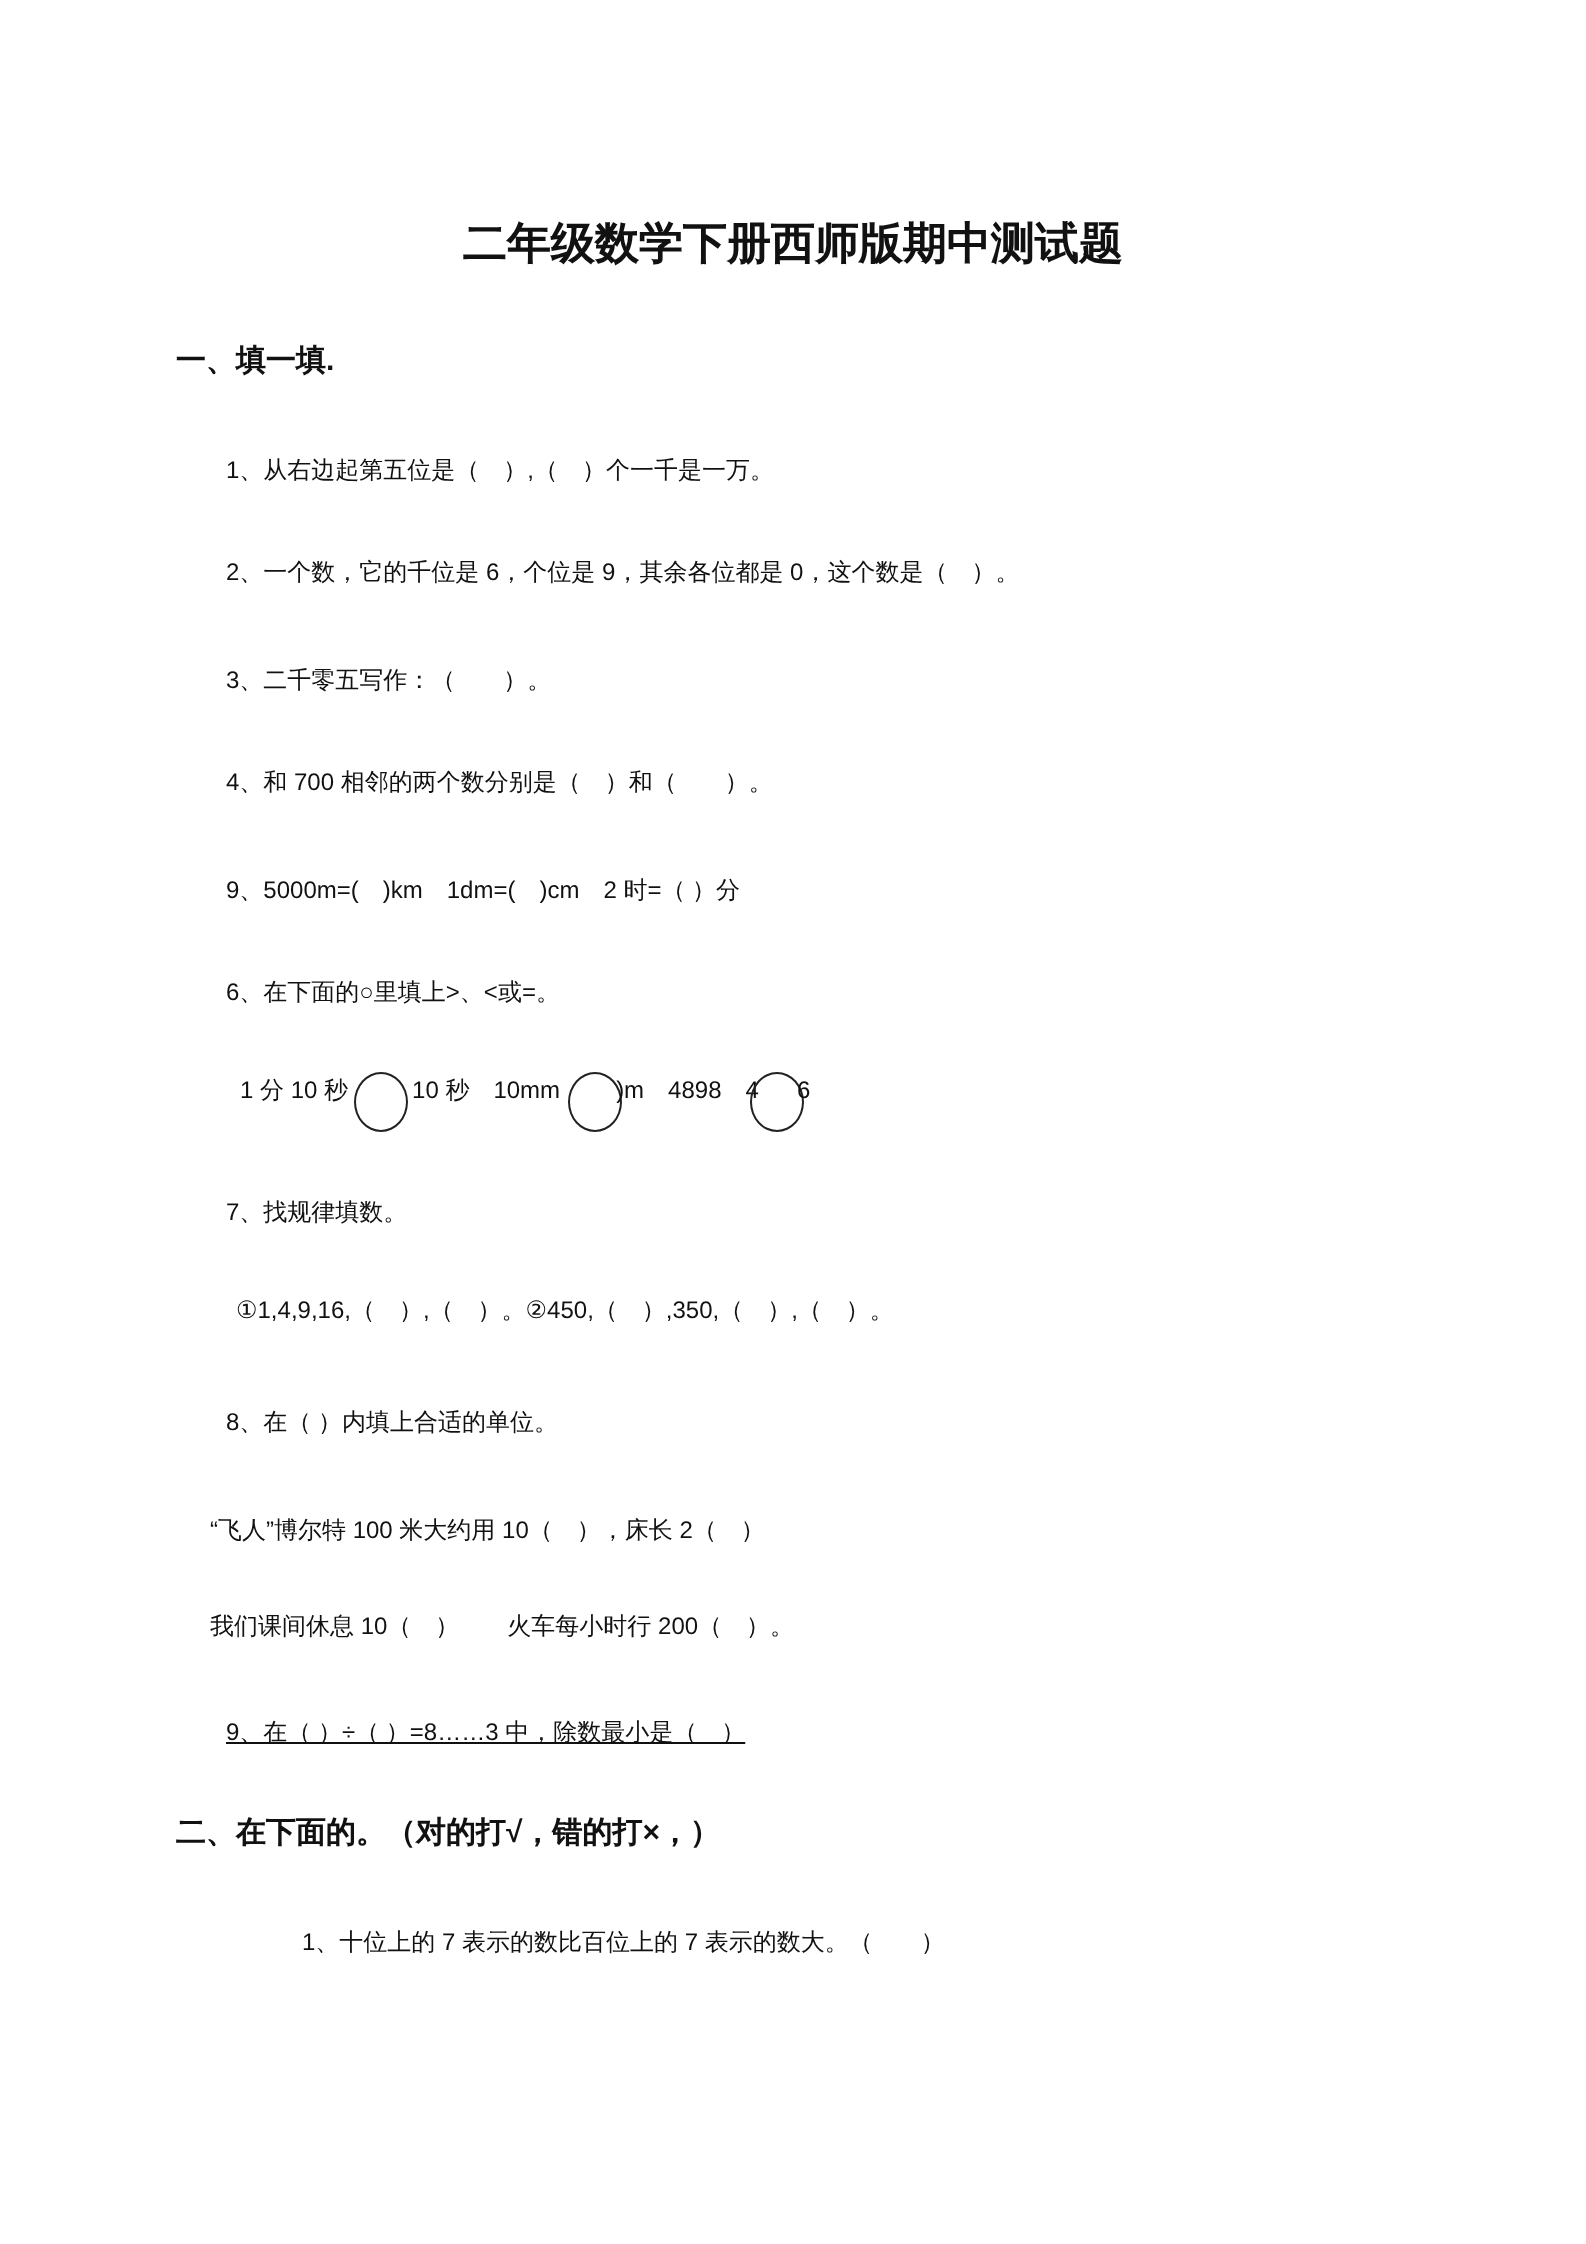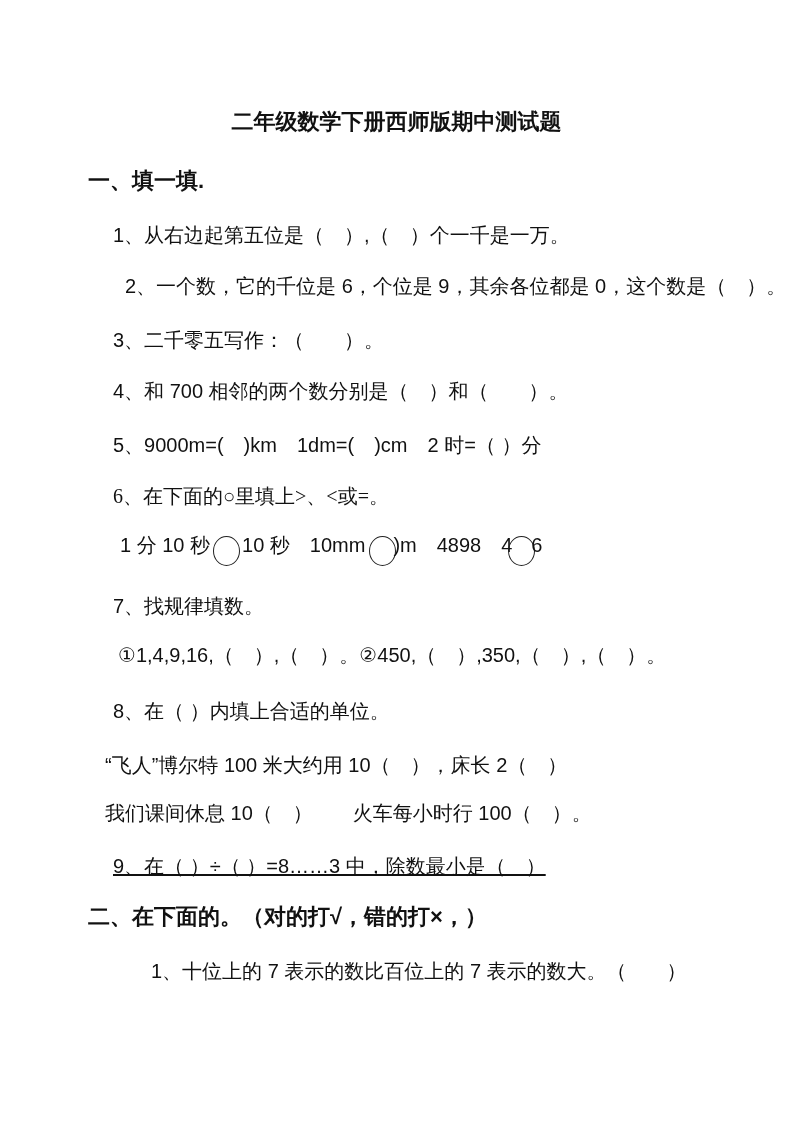--- a/index.html
+++ b/index.html
@@ -22,27 +22,27 @@
     left: 0;
     width: 100%;
     text-align: center;
     font-size: 22px;
     line-height: 30px;
     font-weight: bold;
     white-space: pre;
   }
   .line {
     position: absolute;
-    font-size: 20px;
+    font-size: 12px;
     line-height: 24px;
     white-space: pre;
   }
   .heading {
     font-weight: bold;
-    font-size: 22px;
+    font-size: 15px;
   }
   .cmp-row {
     display: flex;
     align-items: flex-start;
     justify-content: center;
   }
   .cmp-row span { white-space: pre; }
   .cmp-circle {
     display: inline-block;
     width: 27px;
@@ -61,49 +61,49 @@
 <body>
 
 <div class="page">
 
   <div class="doc-title">二年级数学下册西师版期中测试题</div>
 
   <div class="line heading" style="top:169px; left:88px;">一、填一填.</div>
 
   <div class="line" style="top:223px; left:113px;">1、从右边起第五位是（　）,（　）个一千是一万。</div>
 
-  <div class="line" style="top:274px; left:113px;margin-left:12px;">2、一个数，它的千位是 6，个位是 9，其余各位都是 0，这个数是（　）。</div>
+  <div class="line" style="top:274px; left:113px;">2、一个数，它的千位是 6，个位是 9，其余各位都是 0，这个数是（　）。</div>
 
   <div class="line" style="top:328px; left:113px;">3、二千零五写作：（　　）。</div>
 
   <div class="line" style="top:379px; left:113px;">4、和 700 相邻的两个数分别是（　）和（　　）。</div>
 
-  <div class="line" style="top:433px; left:113px;">5、9000m=(　)km　1dm=(　)cm　2 时=（ ）分</div>
+  <div class="line" style="top:433px; left:113px;">9、5000m=(　)km　1dm=(　)cm　2 时=（ ）分</div>
 
-  <div class="line" style="top:484px; left:113px;font-family:Liberation Serif, serif;">6、在下面的○里填上&gt;、&lt;或=。</div>
+  <div class="line" style="top:484px; left:113px;">6、在下面的○里填上&gt;、&lt;或=。</div>
 
   <div class="line cmp-row" style="top:533px; left:120px;">
     <span>1 分 10 秒</span>
     <span class="cmp-circle c1"></span>
     <span>10 秒　10mm</span>
     <span class="cmp-circle c2"></span>
     <span>)m　4898　4</span>
     <span class="cmp-circle c3"></span>
     <span>6</span>
   </div>
 
   <div class="line" style="top:594px; left:113px;">7、找规律填数。</div>
 
   <div class="line" style="top:643px; left:118px;">①1,4,9,16,（　）,（　）。②450,（　）,350,（　）,（　）。</div>
 
   <div class="line" style="top:699px; left:113px;">8、在（ ）内填上合适的单位。</div>
 
   <div class="line" style="top:753px; left:105px;">“飞人”博尔特 100 米大约用 10（　），床长 2（　）</div>
 
-  <div class="line" style="top:801px; left:105px;">我们课间休息 10（　）　　火车每小时行 100（　）。</div>
+  <div class="line" style="top:801px; left:105px;">我们课间休息 10（　）　　火车每小时行 200（　）。</div>
 
   <div class="line" style="top:854px; left:113px;text-decoration:underline;">9、在（ ）÷（ ）=8……3 中，除数最小是（　）</div>
 
   <div class="line heading" style="top:905px; left:88px;">二、在下面的。（对的打√，错的打×，）</div>
 
   <div class="line" style="top:959px; left:107px;margin-left:44px;">1、十位上的 7 表示的数比百位上的 7 表示的数大。（　　）</div>
 
 </div>
 
 </body></html>

